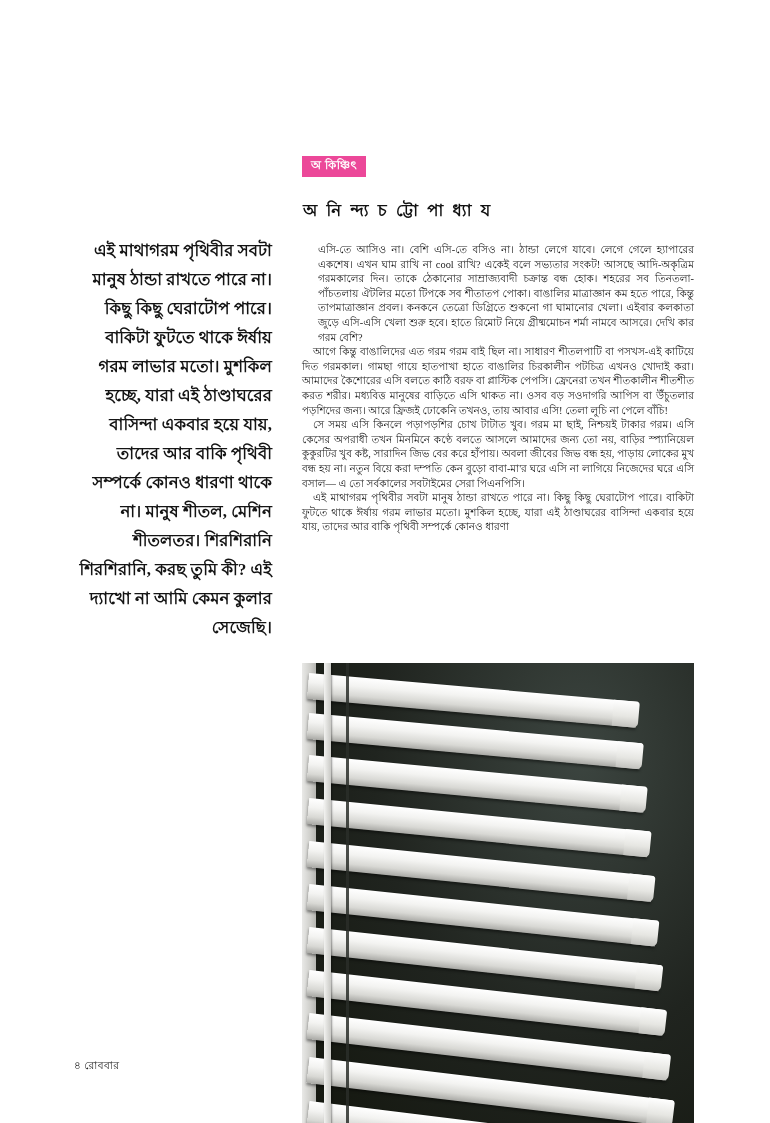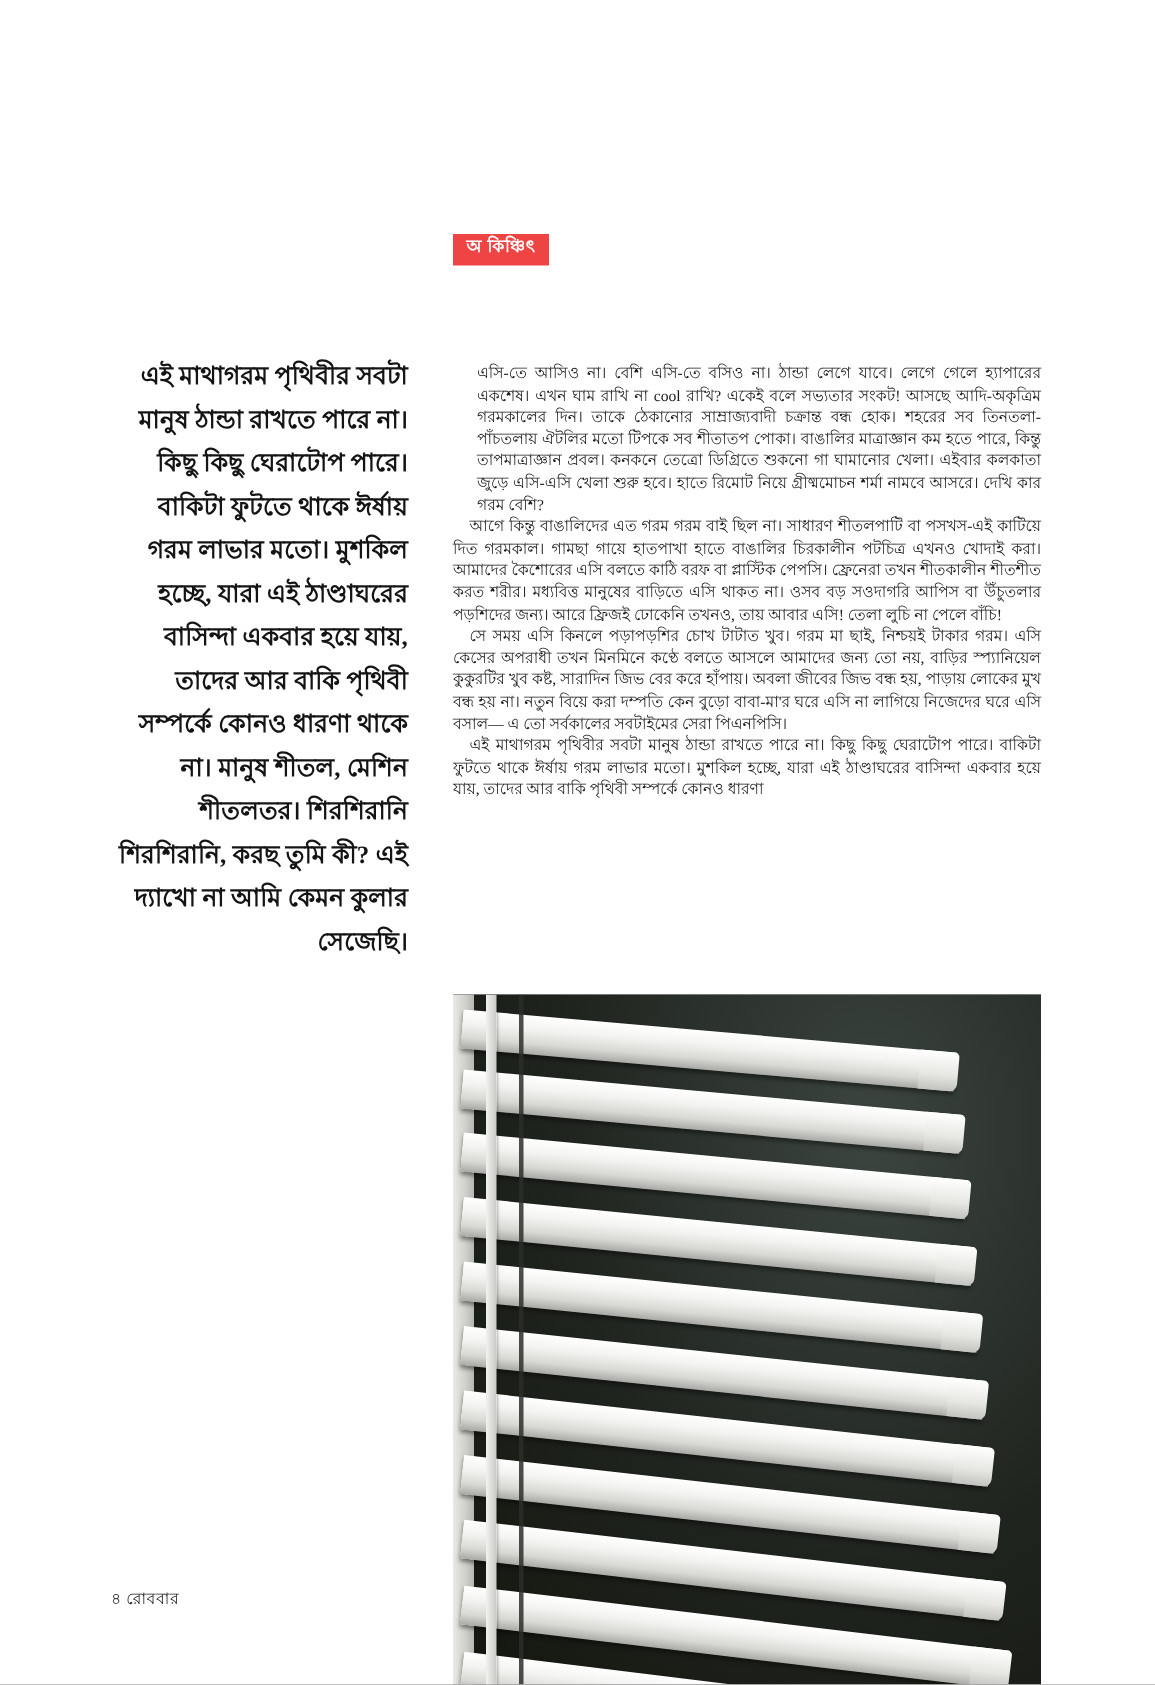--- a/index.html
+++ b/index.html
@@ -15,21 +15,21 @@
     overflow: hidden;
     font-family: "Liberation Serif", serif;
     color: #111111;
   }
 
   
   .category-tag {
     position: absolute;
     left: 302px;
     top: 156px;
-    background: #ef4444;
+    background: #ec4899;
     color: #ffffff;
     font-family: "Liberation Sans", sans-serif;
     font-size: 11.5px;
     font-weight: bold;
     letter-spacing: 0.4px;
     padding: 4px 9px 5px 9px;
     line-height: 1;
     white-space: nowrap;
   }
 
@@ -147,20 +147,21 @@
     white-space: nowrap;
   }
 </style>
 </head>
 <body>
 
 <div class="page">
 
   <div class="category-tag">অ কিঞ্চিৎ</div>
 
+  <div class="byline">অ নি ন্দ্য  চ ট্টো পা ধ্যা য</div>
 
   <div class="pullquote">এই মাথাগরম পৃথিবীর সবটা মানুষ ঠান্ডা রাখতে পারে না। কিছু কিছু ঘেরাটোপ পারে। বাকিটা ফুটতে থাকে ঈর্ষায় গরম লাভার মতো। মুশকিল হচ্ছে, যারা এই ঠাণ্ডাঘরের বাসিন্দা একবার হয়ে যায়, তাদের আর বাকি পৃথিবী সম্পর্কে কোনও ধারণা থাকে না। মানুষ শীতল, মেশিন শীতলতর। শিরশিরানি শিরশিরানি, করছ তুমি কী? এই দ্যাখো না আমি কেমন কুলার সেজেছি।</div>
 
   <div class="body-col">
     <p class="first">এসি-তে আসিও না। বেশি এসি-তে বসিও না। ঠান্ডা লেগে যাবে। লেগে গেলে হ্যাপারের একশেষ। এখন ঘাম রাখি না cool রাখি? একেই বলে সভ্যতার সংকট! আসছে আদি-অকৃত্রিম গরমকালের দিন। তাকে ঠেকানোর সাম্রাজ্যবাদী চক্রান্ত বন্ধ হোক। শহরের সব তিনতলা-পাঁচতলায় ঐটলির মতো টিপকে সব শীতাতপ পোকা। বাঙালির মাত্রাজ্ঞান কম হতে পারে, কিন্তু তাপমাত্রাজ্ঞান প্রবল। কনকনে তেত্রো ডিগ্রিতে শুকনো গা ঘামানোর খেলা। এইবার কলকাতা জুড়ে এসি-এসি খেলা শুরু হবে। হাতে রিমোট নিয়ে গ্রীষ্মমোচন শর্মা নামবে আসরে। দেখি কার গরম বেশি?</p>
     <p>আগে কিন্তু বাঙালিদের এত গরম গরম বাই ছিল না। সাধারণ শীতলপাটি বা পসখস-এই কাটিয়ে দিত গরমকাল। গামছা গায়ে হাতপাখা হাতে বাঙালির চিরকালীন পটচিত্র এখনও খোদাই করা। আমাদের কৈশোরের এসি বলতে কাঠি বরফ বা প্লাস্টিক পেপসি। ফ্রেনেরা তখন শীতকালীন শীতশীত করত শরীর। মধ্যবিত্ত মানুষের বাড়িতে এসি থাকত না। ওসব বড় সওদাগরি আপিস বা উঁচুতলার পড়শিদের জন্য। আরে ফ্রিজই ঢোকেনি তখনও, তায় আবার এসি! তেলা লুচি না পেলে বাঁচি!</p>
     <p>সে সময় এসি কিনলে পড়াপড়শির চোখ টাটাত খুব। গরম মা ছাই, নিশ্চয়ই টাকার গরম। এসি কেসের অপরাধী তখন মিনমিনে কণ্ঠে বলতে আসলে আমাদের জন্য তো নয়, বাড়ির স্প্যানিয়েল কুকুরটির খুব কষ্ট, সারাদিন জিভ বের করে হাঁপায়। অবলা জীবের জিভ বন্ধ হয়, পাড়ায় লোকের মুখ বন্ধ হয় না। নতুন বিয়ে করা দম্পতি কেন বুড়ো বাবা-মা'র ঘরে এসি না লাগিয়ে নিজেদের ঘরে এসি বসাল— এ তো সর্বকালের সবটাইমের সেরা পিএনপিসি।</p>
     <p>এই মাথাগরম পৃথিবীর সবটা মানুষ ঠান্ডা রাখতে পারে না। কিছু কিছু ঘেরাটোপ পারে। বাকিটা ফুটতে থাকে ঈর্ষায় গরম লাভার মতো। মুশকিল হচ্ছে, যারা এই ঠাণ্ডাঘরের বাসিন্দা একবার হয়ে যায়, তাদের আর বাকি পৃথিবী সম্পর্কে কোনও ধারণা</p>
   </div>
 

